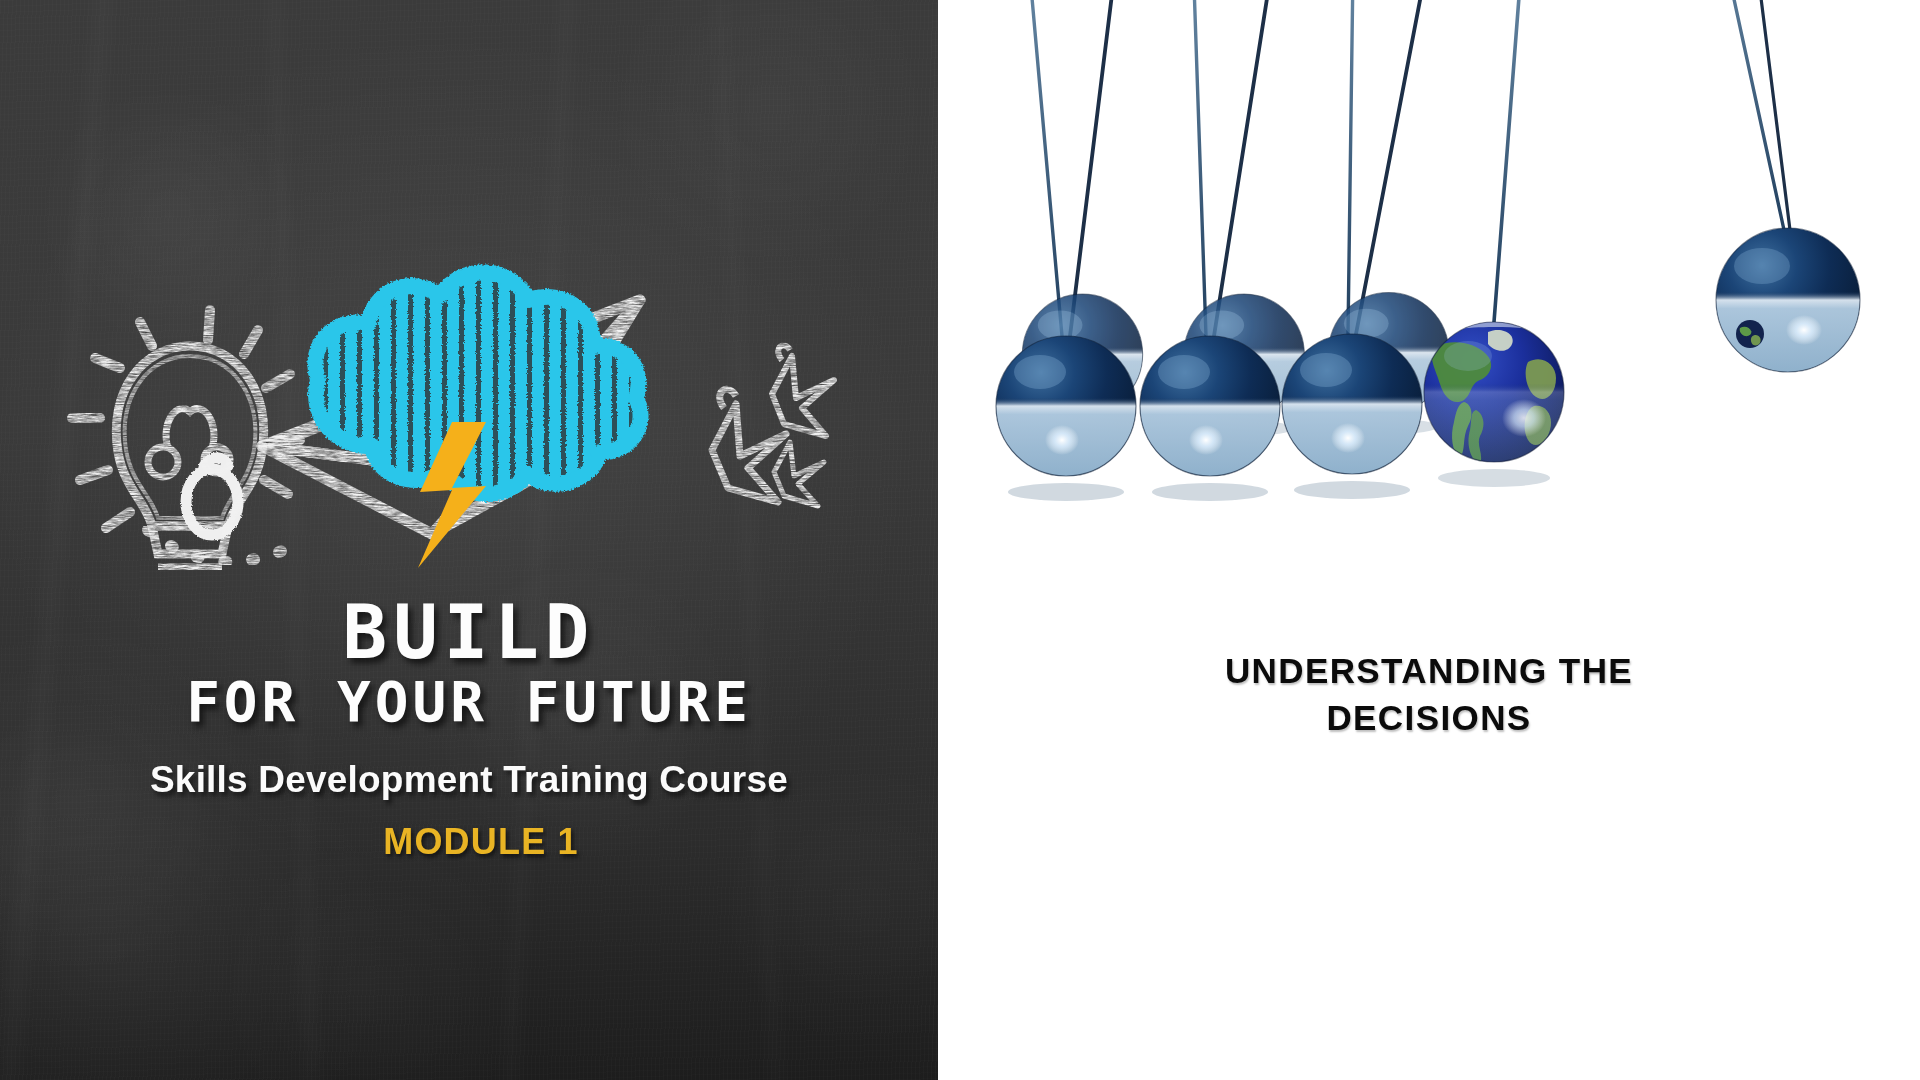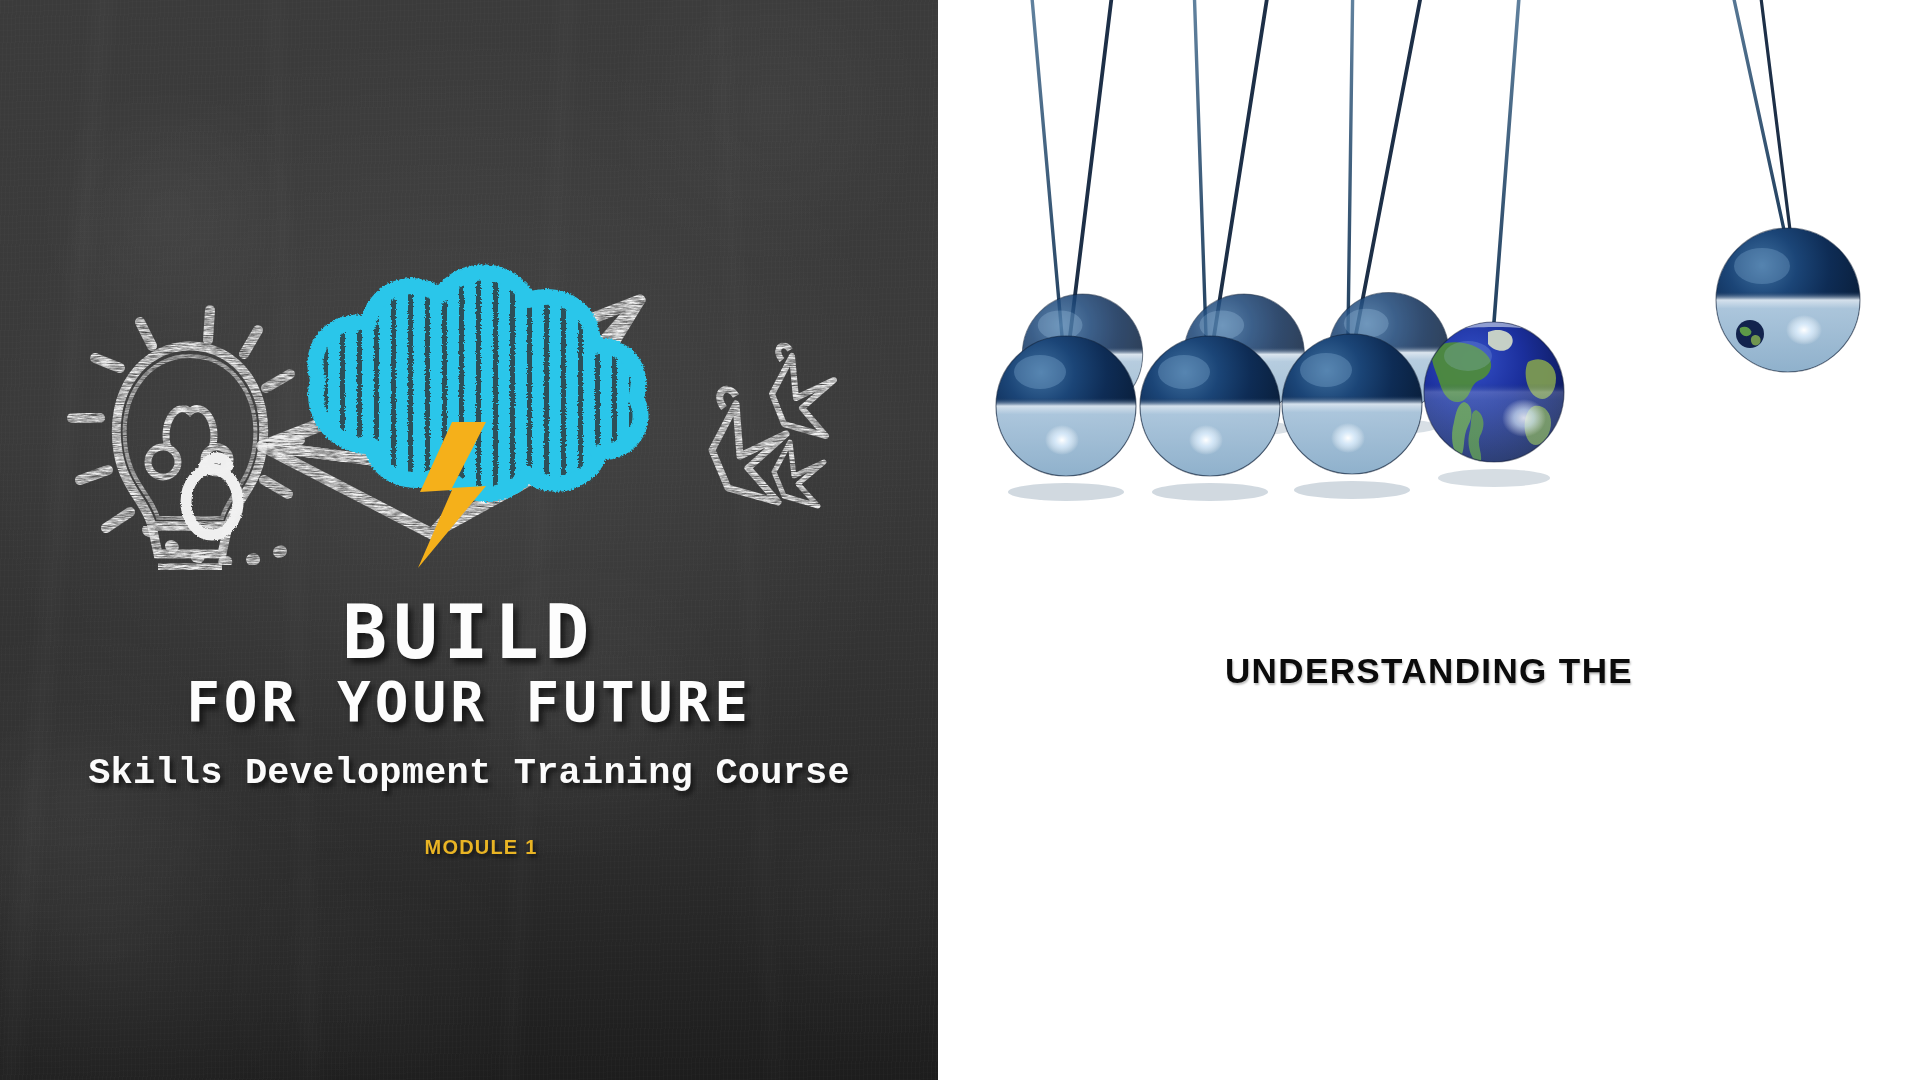--- a/index.html
+++ b/index.html
@@ -64,31 +64,30 @@
     font-weight:bold;
     color:#fdfdfd;
     letter-spacing:3px;
     text-transform:uppercase;
     text-shadow:4px 5px 6px rgba(0,0,0,.62);
     line-height:.98;
   }
   #title-line1 { font-size:74px; letter-spacing:6px; }
   #title-line2 { font-size:56px; letter-spacing:4px; margin-top:6px; }
   #subtitle {
-    margin-top:23px;
+    margin-top:30px;
     font-size:37px;
     font-weight:bold;
     color:#fbfbfb;
     letter-spacing:.2px;
     text-shadow:3px 4px 5px rgba(0,0,0,.6);
-    font-family:Liberation Mono, monospace;
   }
   #module-label {
-    margin-top:42px;
-    font-size:20px;
+    margin-top:20px;
+    font-size:36px;
     font-weight:bold;
     letter-spacing:1.2px;
     text-shadow:2px 3px 4px rgba(0,0,0,.6);
     padding-left:24px;
   }
 
   
   #right-panel {
     position:relative;
     width:982px;
@@ -365,14 +364,15 @@
           <path d="M20 6 C 44 0, 60 22, 50 44 C 40 64, 12 62, 6 40
                    C 2 24, 6 10, 20 6 Z" fill="#6f9548"></path>
         </g>
       </g>
       <circle cx="0" cy="0" r="72" fill="none" stroke="#0b1c33" stroke-width="1.2" opacity=".5"></circle>
     </g>
   </svg>
 
   <div id="right-caption">
     <span class="ln">UNDERSTANDING THE</span>
+    <span class="ln">DECISIONS</span>
   </div>
 </div>
 
 </body></html>

